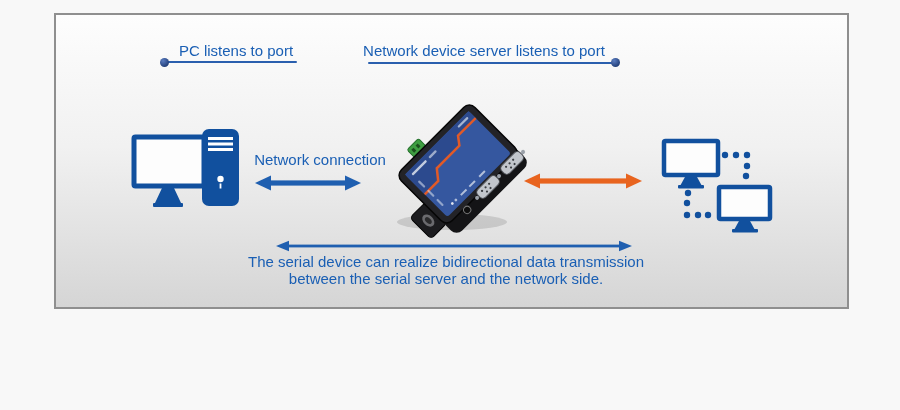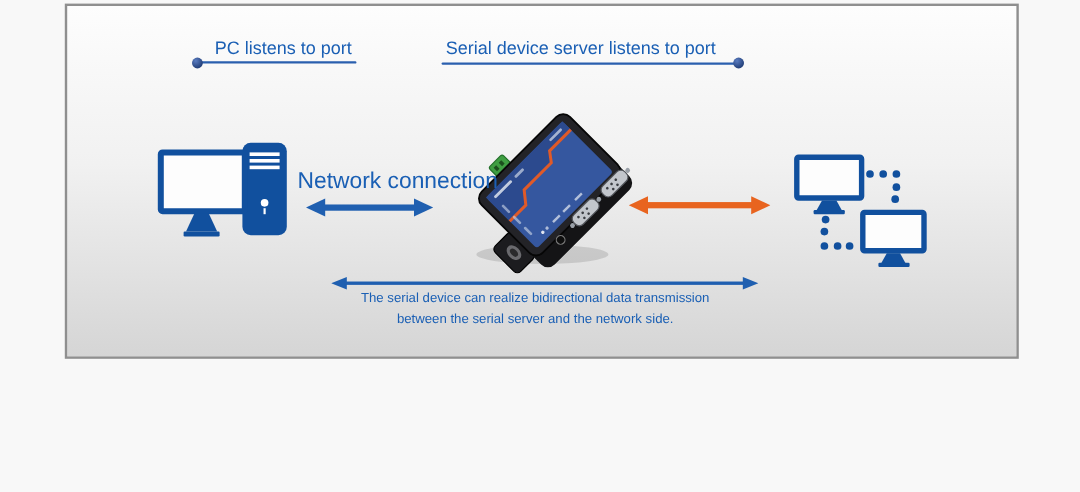--- a/index.html
+++ b/index.html
@@ -1,48 +1,48 @@
 <!DOCTYPE html>
 <html style="--text-blue: #1a5fb4; --icon-blue: #11509e; --arrow-blue: #1f5fb0; --orange: #e8641f; --underline-blue: #2a5fae; --dot-navy: #25427c; --frame-border: #8f8f8f;"><head>
 <meta charset="utf-8">
 <style>
   html,body{margin:0;padding:0;}
   body{background:#f8f8f8;font-family:"Liberation Sans",sans-serif;}
-  .stage{position:relative;width:900px;height:320px;background:#f8f8f8;overflow:hidden;}
+  .stage{position:relative;width:900px;height:320px;background:#f8f8f8;overflow:hidden;margin-top:10px;}
   .abs{position:absolute;}
   .frame{
     left:54px;top:3px;width:791px;height:292px;
     border:2px solid var(--frame-border,#8f8f8f);
     background:linear-gradient(180deg,#fdfdfd 0%,#f1f1f1 45%,#e2e2e2 75%,#d5d5d5 100%);
   }
   .callout-text{font-size:15px;color:var(--text-blue,#1a5fb4);white-space:nowrap;text-align:center;}
   .callout-line{height:2px;background:var(--underline-blue,#2a5fae);border-radius:1px;}
   .callout-dot{width:9px;height:9px;border-radius:50%;
     background:radial-gradient(circle at 35% 30%,#5a7cc0,var(--dot-navy,#25427c) 70%);}
-  .conn-label{font-size:19px;white-space:nowrap;text-align:center;}
+  .conn-label{font-size:15px;white-space:nowrap;text-align:center;}
   .blue-text{color:var(--text-blue,#1a5fb4);}
   .orange-text{color:var(--orange,#e8641f);}
-  .caption-line{width:500px;font-size:11px;color:var(--text-blue,#1a5fb4);text-align:center;}
+  .caption-line{width:500px;font-size:15px;color:var(--text-blue,#1a5fb4);text-align:center;}
   .fill-blue{fill:var(--icon-blue,#11509e);}
   .screen{fill:#fdfdfd;stroke:var(--icon-blue,#11509e);}
   .arrow-blue{fill:var(--arrow-blue,#1f5fb0);}
   .arrow-orange{fill:var(--orange,#e8641f);}
 </style>
 </head>
 <body>
 
 <div class="stage">
 
   <div class="abs frame"></div>
 
   <div class="abs callout-text" style="left:172px;top:32px;width:128px;">PC listens to port</div>
   <div class="abs callout-line" style="left:163px;top:51px;width:134px;"></div>
   <div class="abs callout-dot" style="left:160px;top:48px;"></div>
 
-  <div class="abs callout-text" style="left:360px;top:32px;width:248px;">Serial device server listens to port</div>
+  <div class="abs callout-text" style="left:360px;top:32px;width:248px;">Network device server listens to port</div>
   <div class="abs callout-line" style="left:368px;top:52px;width:250px;"></div>
   <div class="abs callout-dot" style="left:611px;top:48px;"></div>
 
   <svg class="abs" style="left:126px;top:112px;" width="118" height="92" viewBox="0 0 118 92">
     <rect class="fill-blue" x="76" y="7" width="37" height="77" rx="7"></rect>
     <rect x="82" y="15" width="25" height="3" fill="#fff"></rect>
     <rect x="82" y="20.5" width="25" height="3" fill="#fff"></rect>
     <rect x="82" y="26" width="25" height="3" fill="#fff"></rect>
     <circle cx="94.5" cy="57" r="3.2" fill="#fff"></circle>
     <rect x="93.6" y="61.5" width="1.8" height="5" fill="#fff"></rect>

